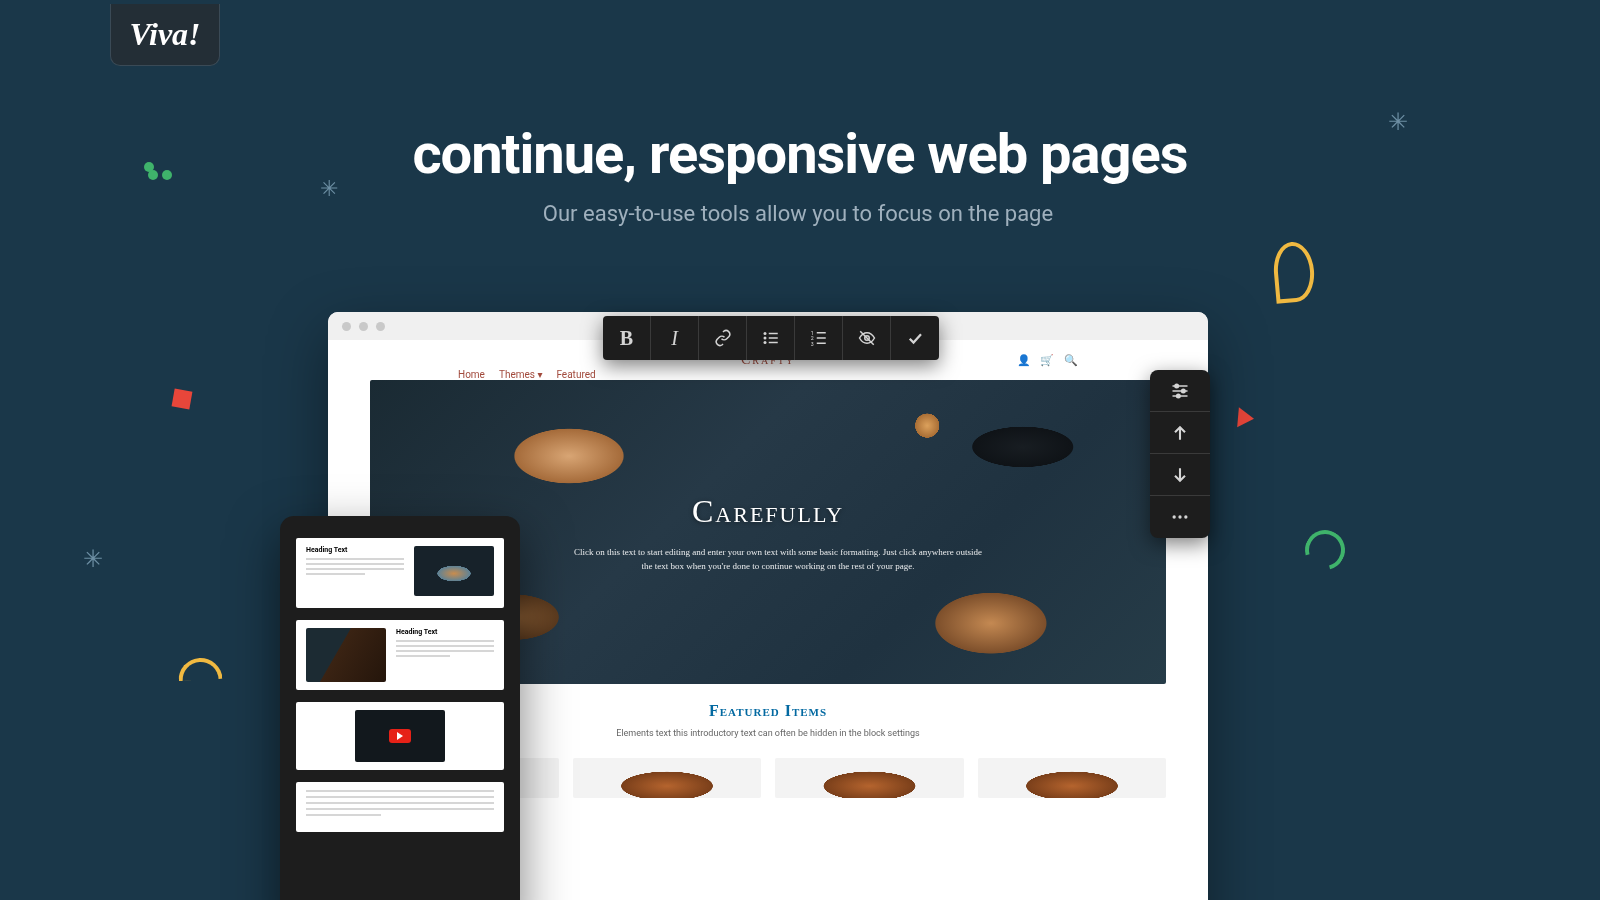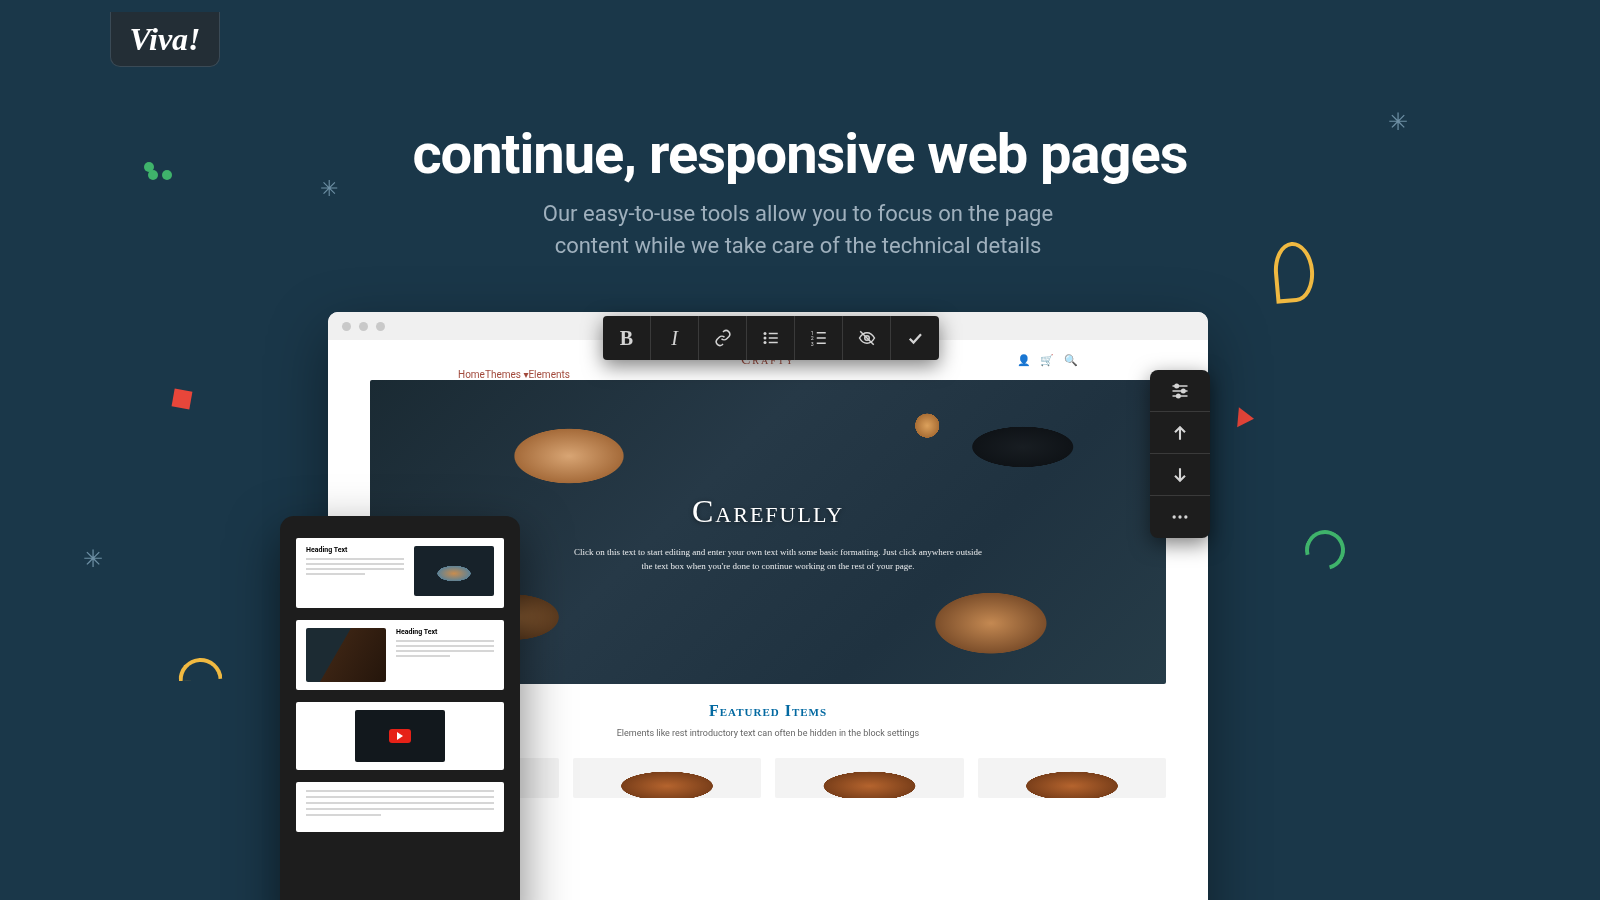--- a/index.html
+++ b/index.html
@@ -4,22 +4,22 @@
 <style>
   * { box-sizing: border-box; margin: 0; padding: 0; }
   html, body { width: 1600px; height: 900px; overflow: hidden; }
   body {
     background: #1a3749;
     font-family: -apple-system, BlinkMacSystemFont, "Segoe UI", Roboto, sans-serif;
     position: relative;
   }
   .logo-box {
     position: absolute;
-    top: 12px; left: 110px;
-    width: 110px; height: 55px;
+    top: 4px; left: 110px;
+    width: 110px; height: 62px;
     background: #232e36;
     border: 1px solid #3a4a56;
     border-top: none;
     border-radius: 0 0 10px 10px;
     display: flex; align-items: center; justify-content: center;
   }
   .logo-box span {
     font-family: "Brush Script MT", cursive;
     font-size: 32px; color: #fff; font-style: italic; font-weight: 600;
   }
@@ -75,21 +75,21 @@
     padding-left:14px; gap:8px;
   }
   .wdot { width:9px; height:9px; border-radius:50%; background:#c9c9c9; }
   .site-nav {
     height: 40px;
     display:flex; align-items:center;
     padding: 0 130px;
     position: relative;
     font-size:10px;
   }
-  .nav-links { display:flex; color:#a24a3c;margin-top:29px; }
+  .nav-links { display:flex; gap:14px; color:#a24a3c;margin-top:29px; }
   .nav-links span { font-size:10px; }
   .brand { position:absolute; left:50%; transform:translateX(-50%); font-family: Georgia, serif; font-variant:small-caps; letter-spacing:2px; color:#a24a3c; font-size:14px; }
   .nav-icons { margin-left:auto; display:flex; gap:10px; color:#a24a3c; font-size:11px; }
 
   .hero-img {
     margin: 0 42px;
     height: 304px;
     background:
       radial-gradient(ellipse 120px 60px at 25% 25%, #d8a574 0%, #a56b3a 45%, transparent 46%),
       radial-gradient(ellipse 90px 45px at 18% 78%, #8b5e34 0%, #5c3b1f 50%, transparent 51%),
@@ -195,21 +195,20 @@
 <div class="logo-box">
   <span>Viva!</span>
 </div>
 
 <h1 class="hero-title">
   <br>
   <span>continue, responsive web pages</span>
 </h1>
 <p class="hero-sub">
   <span>Our easy-to-use tools allow you to focus on the page</span><br>
-  <span>content while we take care of the technical details</span>
 </p>
 
 <div class="dec dots"><span></span><span></span><span></span></div>
 <div class="dec star1">✳</div>
 <div class="dec star2">✳</div>
 <div class="dec star3">✳</div>
 <div class="dec redsq"></div>
 <div class="dec yellowD"></div>
 <div class="dec redtri"></div>
 <div class="dec greenspiral"></div>
@@ -293,38 +292,38 @@
 <div class="preview">
   <div class="winbar">
     <div class="wdot"></div>
     <div class="wdot"></div>
     <div class="wdot"></div>
   </div>
   <div class="site-nav">
     <div class="nav-links">
       <span>Home</span>
       <span>Themes ▾</span>
-      <span>Elements</span>
+      <span>Featured</span>
     </div>
     <div class="brand">Crafty</div>
     <div class="nav-icons">
       <span>👤</span>
       <span>🛒</span>
       <span>🔍</span>
     </div>
   </div>
   <div class="hero-img">
     <h2>
       <span>Carefully</span><br>
     </h2>
     <p>Click on this text to start editing and enter your own text with some basic formatting. Just click anywhere outside the text box when you're done to continue working on the rest of your page.</p>
   </div>
   <div class="featured">
     <h3>Featured Items</h3>
-    <p>Elements like rest introductory text can often be hidden in the block settings</p>
+    <p>Elements text this introductory text can often be hidden in the block settings</p>
   </div>
   <div class="items">
     <div class="item"></div>
     <div class="item"></div>
     <div class="item"></div>
     <div class="item"></div>
   </div>
 </div>
 
 <div class="tablet">

